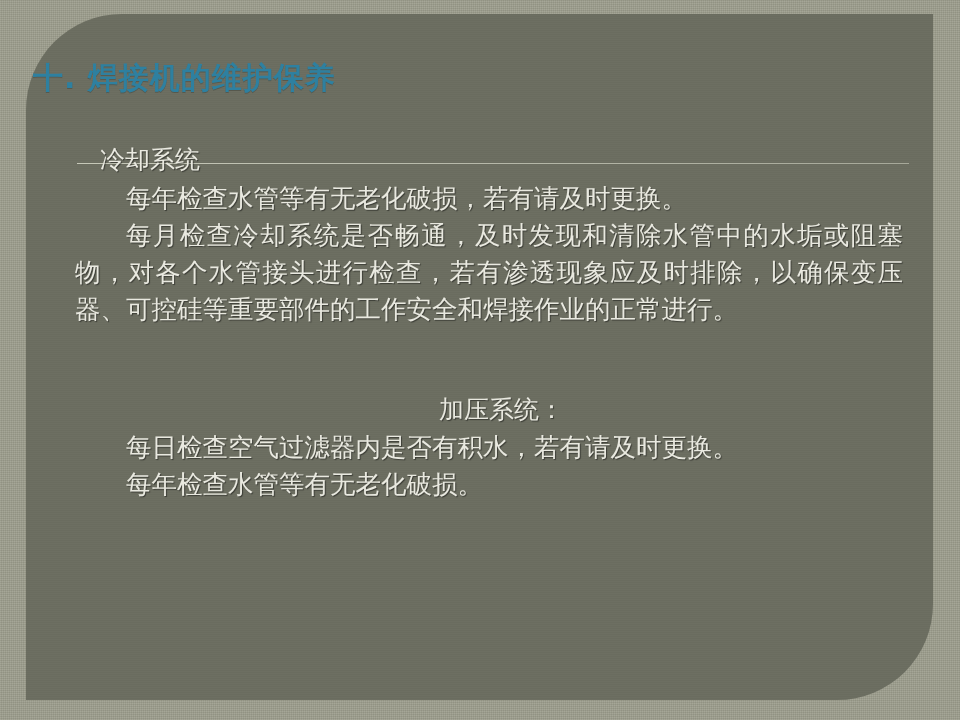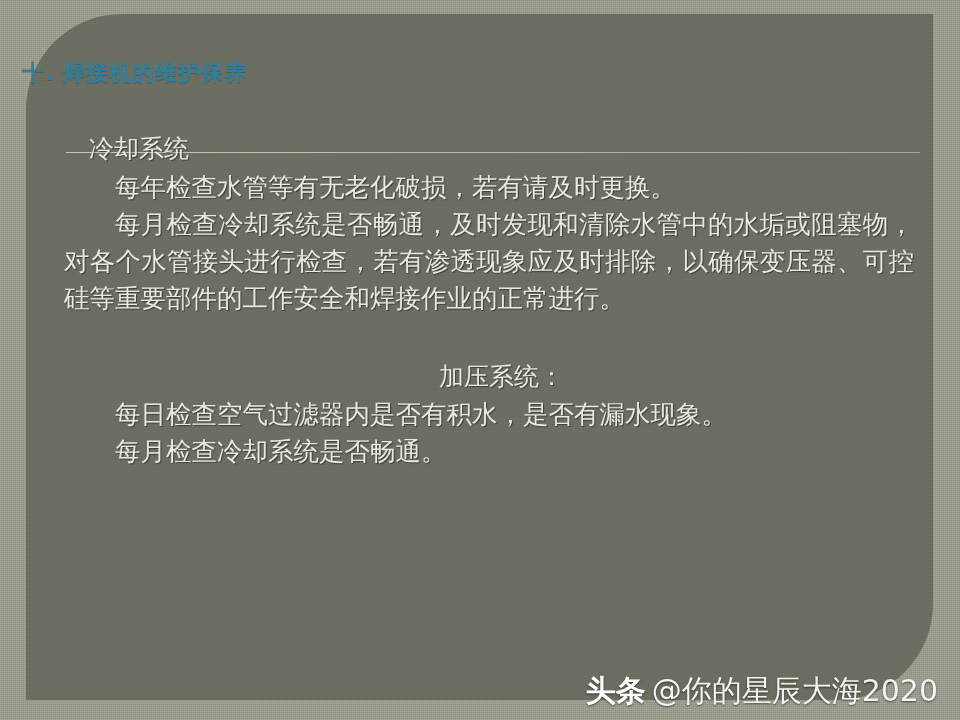--- a/index.html
+++ b/index.html
@@ -45,46 +45,46 @@
     position: absolute;
     left: 0;
     top: 0;
     width: 960px;
     height: 112px;
     overflow: hidden;
     pointer-events: none;
   }
   #slide-title {
     position: absolute;
-    left: 22px;
+    left: 33px;
     top: 58px;
     margin: 0;
     font-family: "DejaVu Sans", "Liberation Sans", sans-serif;
-    font-size: 22px;
+    font-size: 30px;
     font-weight: bold;
     letter-spacing: 1px;
     color: #2e80a0;
     white-space: nowrap;
     text-shadow: 0 1px 0 rgba(0,0,0,0.18);
   }
 
   
   #body-block {
     position: absolute;
     left: 63px;
     top: 132px;
     width: 852px;
     color: #e9e9e0;
     font-size: 25.5px;
     line-height: 37px;
     text-shadow: 1px 1px 1px rgba(0,0,0,0.45);
   }
 
   .section {
-    margin: 1px;
+    margin: 12px;
   }
   .section-head-wrap {
     position: relative;
     height: 36px;
   }
   .section-rule {
     position: absolute;
     left: 2px;
     right: -6px;
     top: 19px;
@@ -158,24 +158,20 @@
         <div class="section-head">冷却系统</div>
       </div>
       <p class="para">每年检查水管等有无老化破损，若有请及时更换。</p>
       <p class="para">每月检查冷却系统是否畅通，及时发现和清除水管中的水垢或阻塞物，对各个水管接头进行检查，若有渗透现象应及时排除，以确保变压器、可控硅等重要部件的工作安全和焊接作业的正常进行。</p>
     </div>
 
     <div class="gap-lg"></div>
 
     <div class="section">
       <div class="section-head plain">加压系统：</div>
-      <p class="para">每日检查空气过滤器内是否有积水，是否有漏水现象。</p>
-      <p class="para">每月检查冷却系统是否畅通。</p>
+      <p class="para">每日检查空气过滤器内是否有积水，若有请及时更换。</p>
+      <p class="para">每年检查水管等有无老化破损。</p>
     </div>
 
   </div>
 
-  <div id="watermark">
-    <span class="wm-brand">头条</span>
-    <span class="wm-handle">@你的星辰大海2020</span>
-  </div>
 
 </div>
 
 </body></html>

